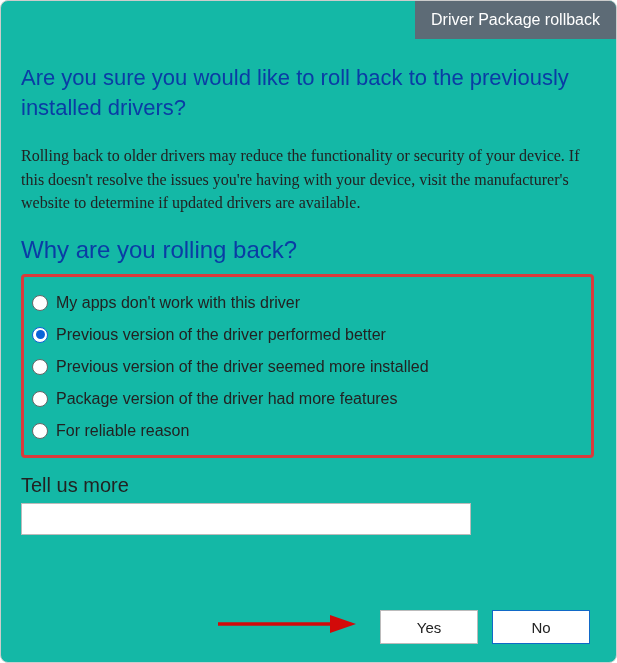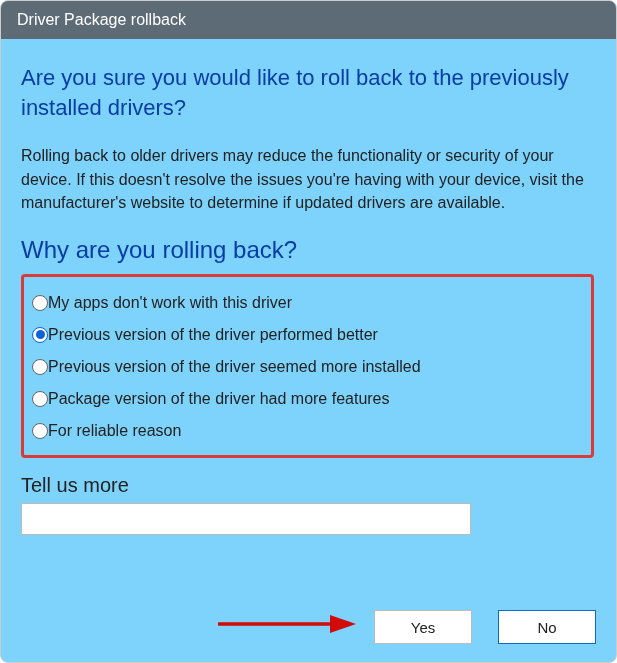--- a/index.html
+++ b/index.html
@@ -12,21 +12,22 @@
     }
     .window {
       width: 617px;
       height: 663px;
       border: 1px solid #ccc;
       border-radius: 8px;
       overflow: hidden;
       display: flex;
       flex-direction: column;
       position: relative;
-      background: #7dd3fc;
+      background: #14b8a6;
+      align-items: flex-end;
     }
     .titlebar {
       background: #5d6b76;
       color: #fff;
       font-size: 16px;
       padding: 10px 16px;
       font-weight: 400;
     }
     .content {
       padding: 24px 22px 18px 20px;
@@ -38,36 +39,38 @@
       font-size: 22px;
       font-weight: 400;
       line-height: 1.35;
       margin-bottom: 22px;
     }
     .body-text {
       color: #222;
       font-size: 16px;
       line-height: 1.45;
       margin-bottom: 22px;
+      font-family: Liberation Serif, serif;
     }
     .subheading {
       color: #0a3ca5;
       font-size: 24px;
       font-weight: 400;
       margin-bottom: 10px;
     }
     .radio-group {
       border: 3px solid #d93b3b;
       border-radius: 4px;
       padding: 10px 8px 8px 8px;
       margin-bottom: 16px;
     }
     .radio-row {
       display: flex;
       align-items: center;
+      gap: 8px;
       padding: 7px 0;
       cursor: pointer;
       font-size: 16px;
       color: #222;
     }
     .radio {
       width: 16px; height: 16px;
       border-radius: 50%;
       border: 1.4px solid #666;
       flex-shrink: 0;
@@ -93,23 +96,23 @@
       width: 450px;
       height: 32px;
       border: 1px solid #bbb;
       background: #fff;
       padding: 4px 6px;
       font-size: 14px;
     }
     .button-row {
       position: absolute;
       bottom: 18px;
-      right: 20px;
+      right: 26px;
       display: flex;
-      gap: 26px;
+      gap: 14px;
       align-items: center;
     }
     .btn {
       min-width: 98px;
       height: 34px;
       font-size: 15px;
       background: #fff;
       cursor: pointer;
       display: flex;
       align-items: center;

